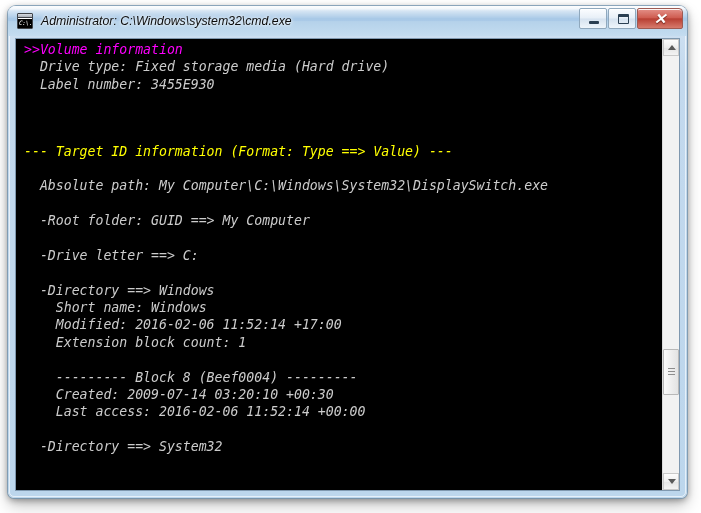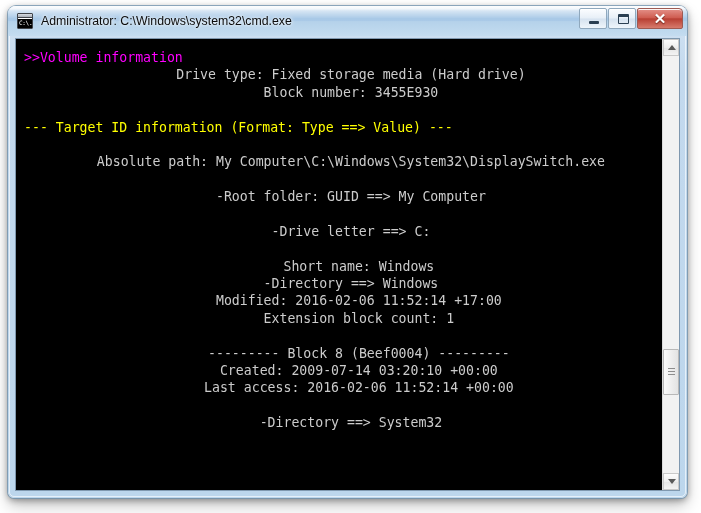--- a/index.html
+++ b/index.html
@@ -21,20 +21,21 @@
     top: 6px;
     width: 679px;
     height: 492px;
     border-radius: 8px 8px 6px 6px;
     background: linear-gradient(180deg, #d3e3f3 0%, #c3d9ee 14%, #bcd6ec 100%);
     box-shadow:
       0 0 0 1px rgba(110,145,175,0.75),
       0 2px 7px rgba(0,0,0,0.40),
       0 8px 16px rgba(0,0,0,0.22);
     box-sizing: border-box;
+    font-style: italic;
   }
   #window::before{
     content:"";
     position:absolute;
     left:1px; top:1px; right:1px; bottom:1px;
     border-radius:7px 7px 5px 5px;
     border:1px solid rgba(255,255,255,0.62);
     pointer-events:none;
   }
 
@@ -161,41 +162,41 @@
     height: 453px;
     background: #000000;
     border: 1px solid #7f98af;
     box-sizing: border-box;
     box-shadow: inset 1px 1px 1px rgba(0,0,0,0.55);
     overflow: hidden;
   }
 
   #console {
     position:absolute;
-    left: 0; top: 8px;
+    left: 0; top: 0;
     width: 646px;
     height: 451px;
     background: #000000;
     overflow: hidden;
     padding: 2px 0 0 8px;
     box-sizing: border-box;
   }
 
   .cline {
     font-family: "DejaVu Sans Mono", "Liberation Mono", monospace;
     font-size: 13.2px;
     line-height: 17.4px;
     height: 17.4px;
     color: #c0c0c0;
     white-space: pre;
     letter-spacing: 0px;
   }
-  .c-white   { color: #cccccc; text-align: center; }
+  .c-white   { color: #cccccc; }
   .c-magenta { color: #ff00ff; }
-  .c-yellow  { color: #ffff00; }
+  .c-yellow  { color: #ffff00; margin-top: 32px; }
 
   
   #scrollbar {
     position:absolute;
     right: 0; top: 0;
     width: 17px;
     height: 451px;
     background: #f0f0f0;
     border-left: 1px solid #dcdcdc;
     box-sizing: border-box;
@@ -285,37 +286,37 @@
         <span class="glyph-close">✕</span>
       </div>
     </div>
   </div>
 
   <div id="client">
 
     <div id="console">
         <div class="cline c-magenta">&gt;&gt;Volume information</div>
         <div class="cline c-white">  Drive type: Fixed storage media (Hard drive)</div>
-        <div class="cline c-white">  Block number: 3455E930</div>
+        <div class="cline c-white">  Label number: 3455E930</div>
         <div class="cline c-white">&nbsp;</div>
         <div class="cline c-yellow">--- Target ID information (Format: Type ==&gt; Value) ---</div>
         <div class="cline c-white">&nbsp;</div>
         <div class="cline c-white">  Absolute path: My Computer\C:\Windows\System32\DisplaySwitch.exe</div>
         <div class="cline c-white">&nbsp;</div>
         <div class="cline c-white">  -Root folder: GUID ==&gt; My Computer</div>
         <div class="cline c-white">&nbsp;</div>
         <div class="cline c-white">  -Drive letter ==&gt; C:</div>
         <div class="cline c-white">&nbsp;</div>
+        <div class="cline c-white">  -Directory ==&gt; Windows</div>
         <div class="cline c-white">    Short name: Windows</div>
-        <div class="cline c-white">  -Directory ==&gt; Windows</div>
         <div class="cline c-white">    Modified: 2016-02-06 11:52:14 +17:00</div>
         <div class="cline c-white">    Extension block count: 1</div>
         <div class="cline c-white">&nbsp;</div>
         <div class="cline c-white">    --------- Block 8 (Beef0004) ---------</div>
-        <div class="cline c-white">    Created: 2009-07-14 03:20:10 +00:00</div>
+        <div class="cline c-white">    Created: 2009-07-14 03:20:10 +00:30</div>
         <div class="cline c-white">    Last access: 2016-02-06 11:52:14 +00:00</div>
         <div class="cline c-white">&nbsp;</div>
         <div class="cline c-white">  -Directory ==&gt; System32</div>
       </div>
 
     <div id="scrollbar">
       <div class="sb-btn up">
         <span class="sb-arrow"></span>
       </div>
       <div id="sb-track">

